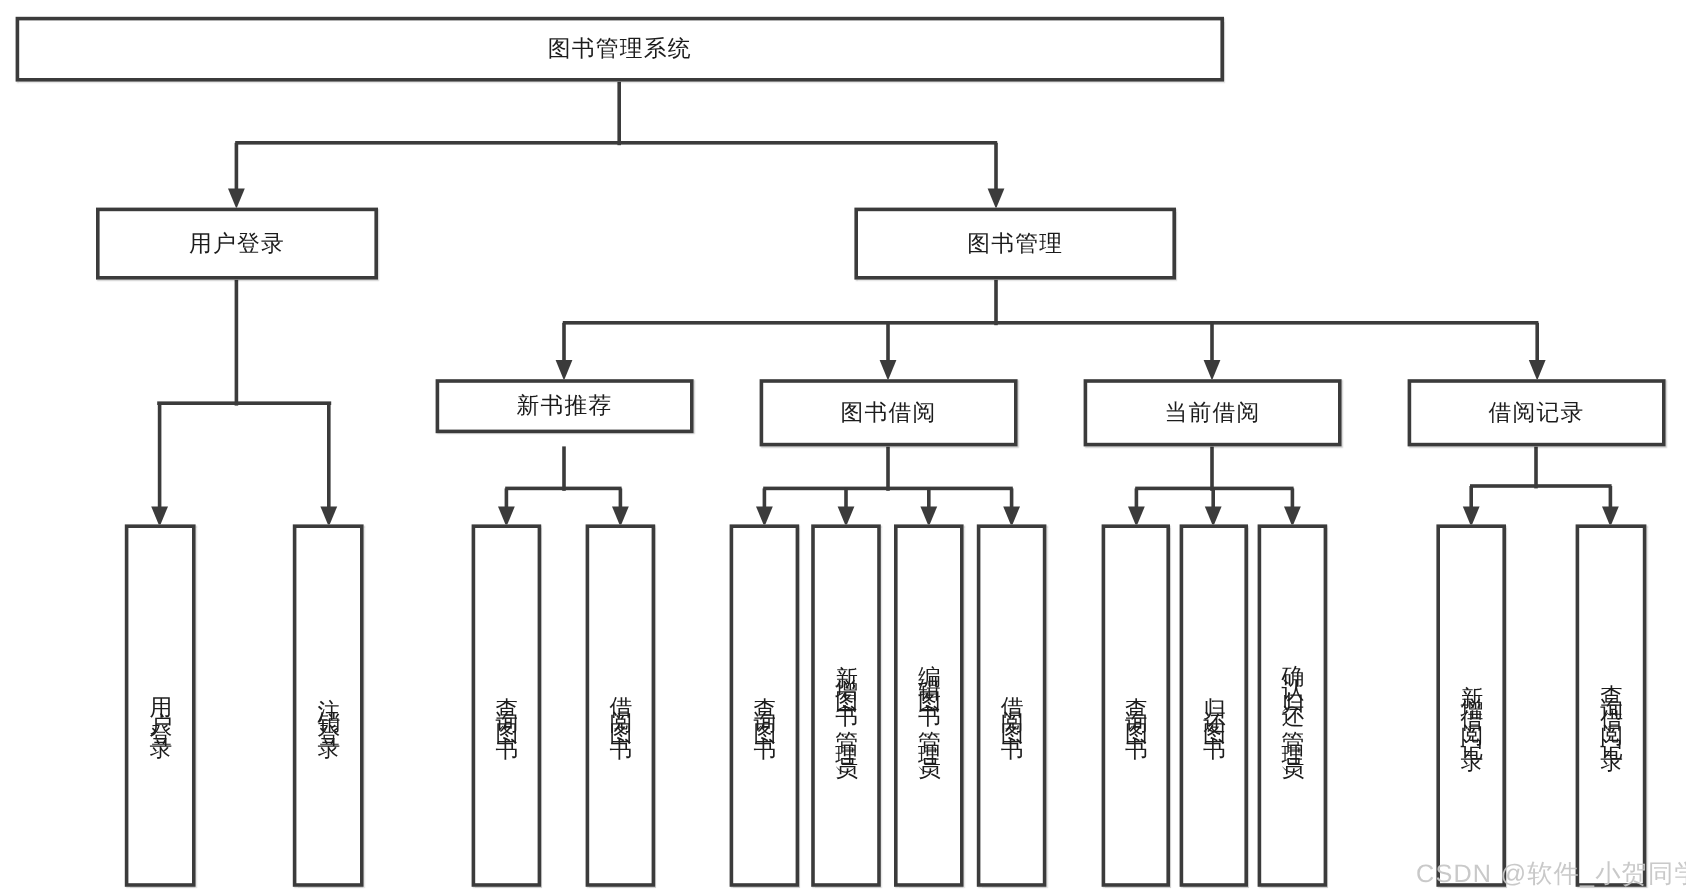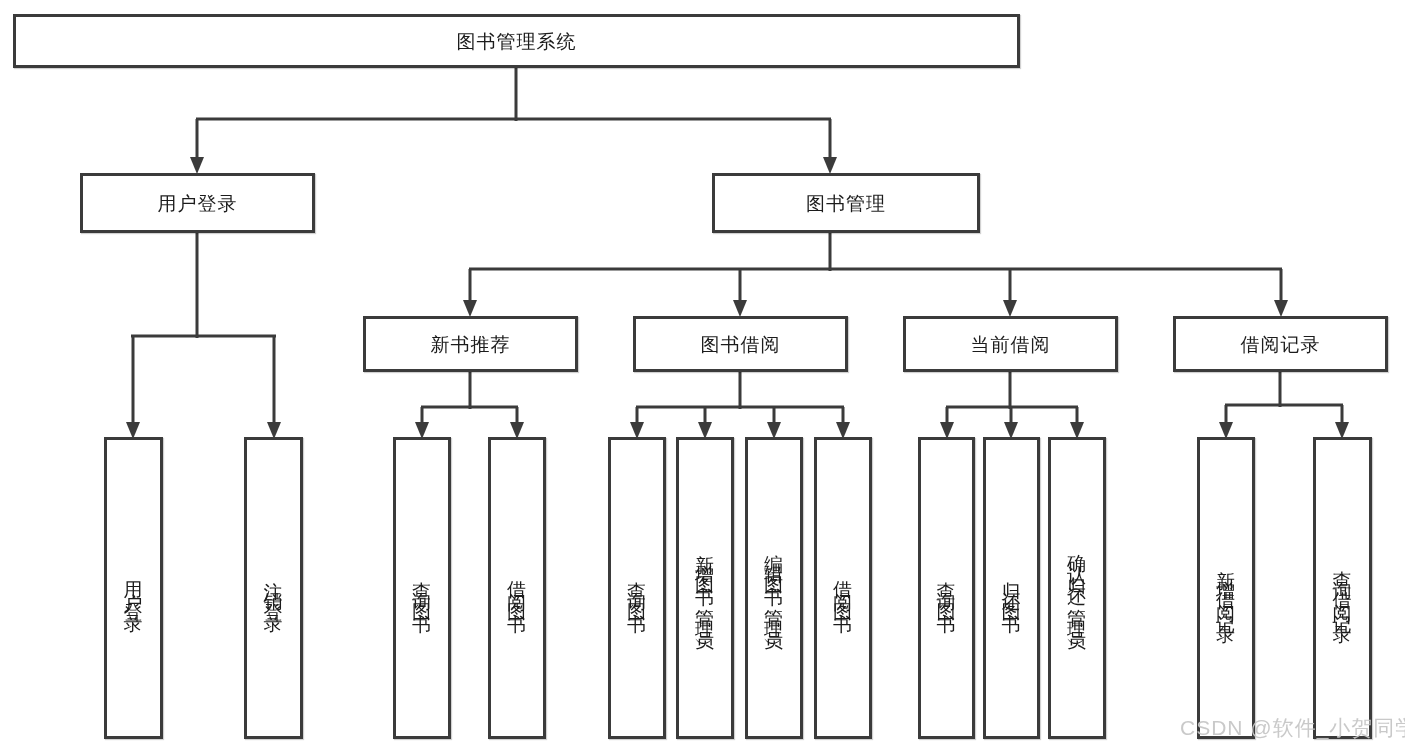--- a/index.html
+++ b/index.html
@@ -42,21 +42,21 @@
   <div class="watermark" style="left:1180px;top:714px;">CSDN @软件_小贺同学</div>
 <div class="box" style="left: 13px; top: 14px; width: 1007px; height: 54px;">
       <span class="label">图书管理系统</span>
     </div>
     <div class="box" style="left: 80px; top: 173px; width: 235px; height: 60px;">
       <span class="label">用户登录</span>
     </div>
     <div class="box" style="left: 712px; top: 173px; width: 268px; height: 60px;">
       <span class="label">图书管理</span>
     </div>
-    <div class="box" style="left: 363px; top: 316px; width: 215px; height: 56px;">
+    <div class="box" style="left: 363px; top: 316px; width: 215px; height: 45px;">
       <span class="label">新书推荐</span>
     </div>
     <div class="box" style="left: 633px; top: 316px; width: 215px; height: 56px;">
       <span class="label">图书借阅</span>
     </div>
     <div class="box" style="left: 903px; top: 316px; width: 215px; height: 56px;">
       <span class="label">当前借阅</span>
     </div>
     <div class="box" style="left: 1173px; top: 316px; width: 215px; height: 56px; text-align: center;">
       <span class="label">借阅记录</span>

